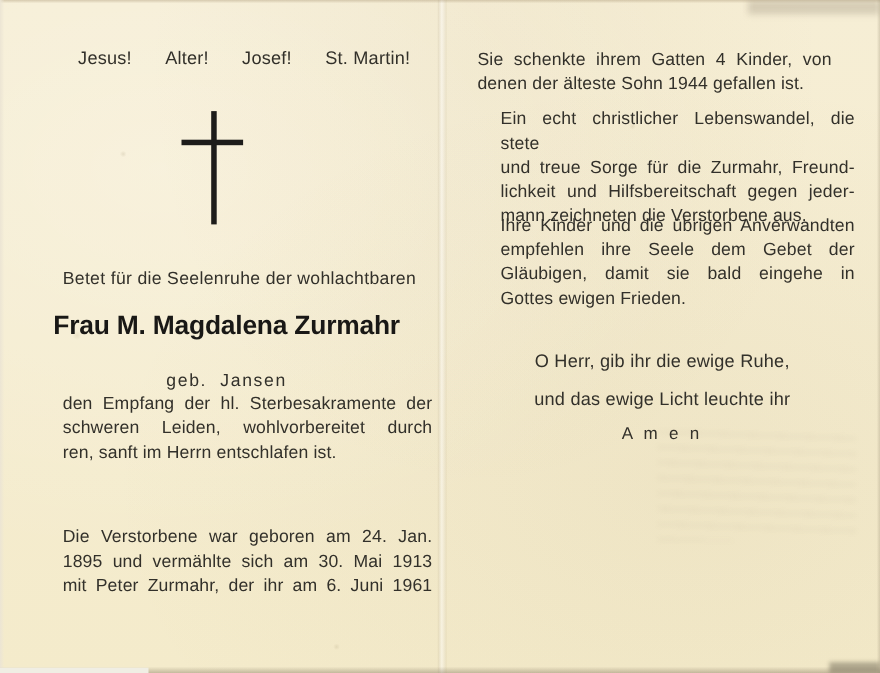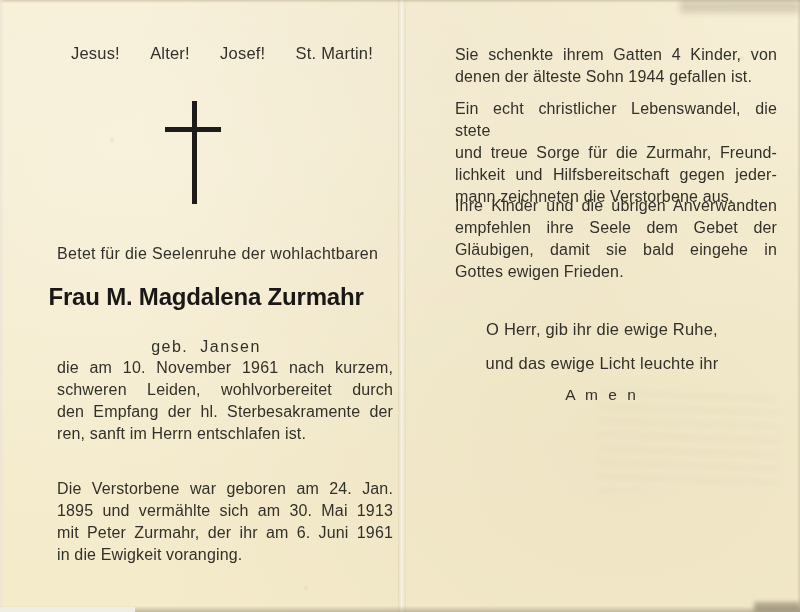--- a/index.html
+++ b/index.html
@@ -48,21 +48,21 @@
 
   .intro{position:absolute;left:57px;top:245px;font-size:16px;letter-spacing:.3px;}
   .name{position:absolute;left:40px;top:283px;width:332px;text-align:center;font-size:24px;font-weight:bold;color:#191816;letter-spacing:-.2px;}
   .maiden{position:absolute;left:40px;top:318px;width:332px;text-align:center;font-size:16px;letter-spacing:1.5px;word-spacing:6px;margin-top:20px;}
 
   .para{position:absolute;font-size:16px;line-height:22px;letter-spacing:.15px;}
   .para > div{text-align:justify;text-align-last:justify;}
   .para > div.last{text-align:left;text-align-last:left;}
   .p-l1{left:57px;top:357px;width:336px;}
   .p-l2{left:57px;top:478px;width:336px;}
-  .p-r1{left:455px;top:44px;width:322px;}
+  .p-r1{left:434px;top:44px;width:322px;}
   .p-r2{left:455px;top:98px;width:322px;}
   .p-r3{left:455px;top:195px;width:322px;}
 
   .prayer{position:absolute;left:452px;width:300px;text-align:center;font-size:16.5px;letter-spacing:.2px;}
   .prayer1{top:320px;}
   .prayer2{top:354px;}
   .amen{position:absolute;left:452px;top:386px;width:300px;text-align:center;font-size:15.5px;letter-spacing:3px;}
 </style>
 </head>
 <body>
@@ -78,31 +78,29 @@
     </div>
 
     <span class="cross-v"></span>
     <span class="cross-h"></span>
 
     <div class="intro">Betet für die Seelenruhe der wohlachtbaren</div>
     <div class="name">Frau M. Magdalena Zurmahr</div>
     <div class="maiden">geb. Jansen</div>
 
     <div class="para p-l1">
-      <div>die am 10. November 1961 nach kurzem,</div>
+      <div>den Empfang der hl. Sterbesakramente der</div>
       <div>schweren Leiden, wohlvorbereitet durch</div>
-      <div>den Empfang der hl. Sterbesakramente der</div>
       <div class="last">ren, sanft im Herrn entschlafen ist.</div>
     </div>
 
     <div class="para p-l2">
       <div>Die Verstorbene war geboren am 24. Jan.</div>
       <div>1895 und vermählte sich am 30. Mai 1913</div>
       <div>mit Peter Zurmahr, der ihr am 6. Juni 1961</div>
-      <div class="last">in die Ewigkeit voranging.</div>
     </div>
   </div>
 
   <div>
     <div class="para p-r1">
       <div>Sie schenkte ihrem Gatten 4 Kinder, von</div>
       <div class="last">denen der älteste Sohn 1944 gefallen ist.</div>
     </div>
 
     <div class="para p-r2">

